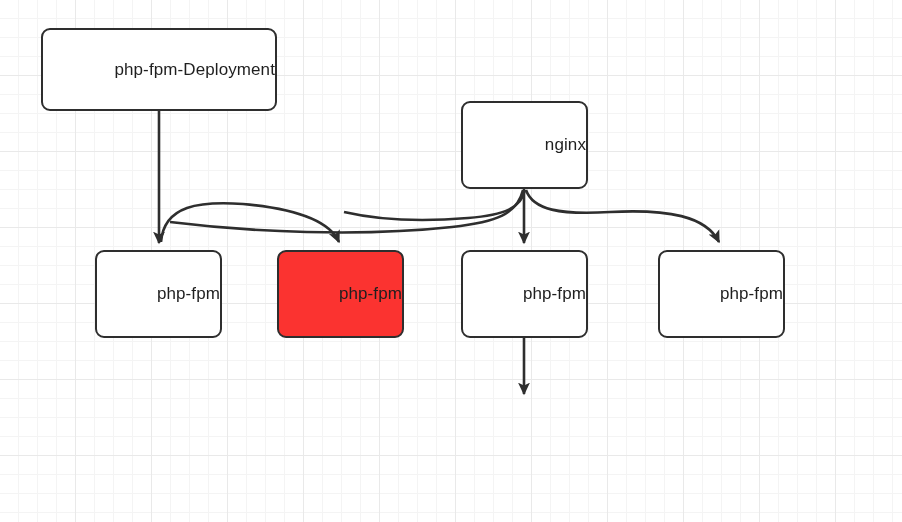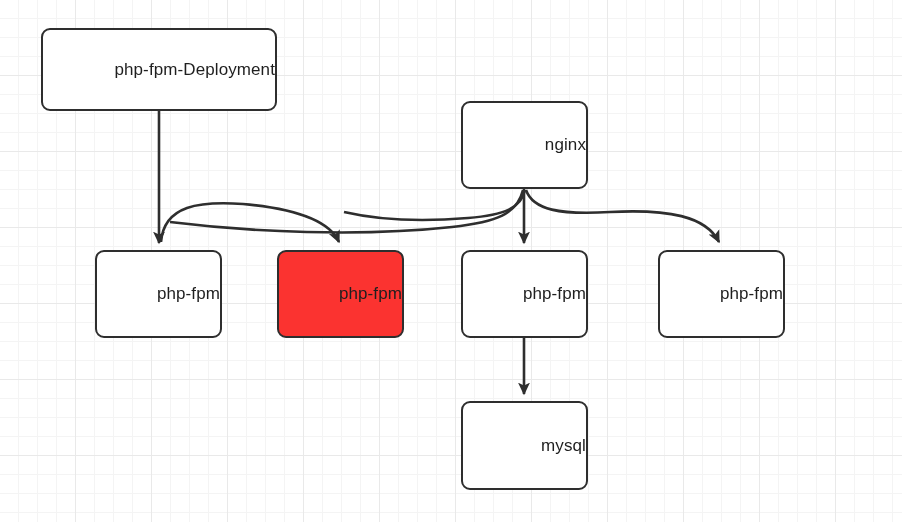--- a/index.html
+++ b/index.html
@@ -102,17 +102,14 @@
   </div>
 
   <div class="node" style="left:461px; top:250px; width:127px; height:88px;">
     <span class="node-label">php-fpm</span>
   </div>
 
   <div class="node" style="left:658px; top:250px; width:127px; height:88px;">
     <span class="node-label">php-fpm</span>
   </div>
 
-  <div class="node" style="left:461px; top:401px; width:127px; height:89px;">
-    <span class="node-label">mysql</span>
-  </div>
 
 </div>
 
 </body></html>

